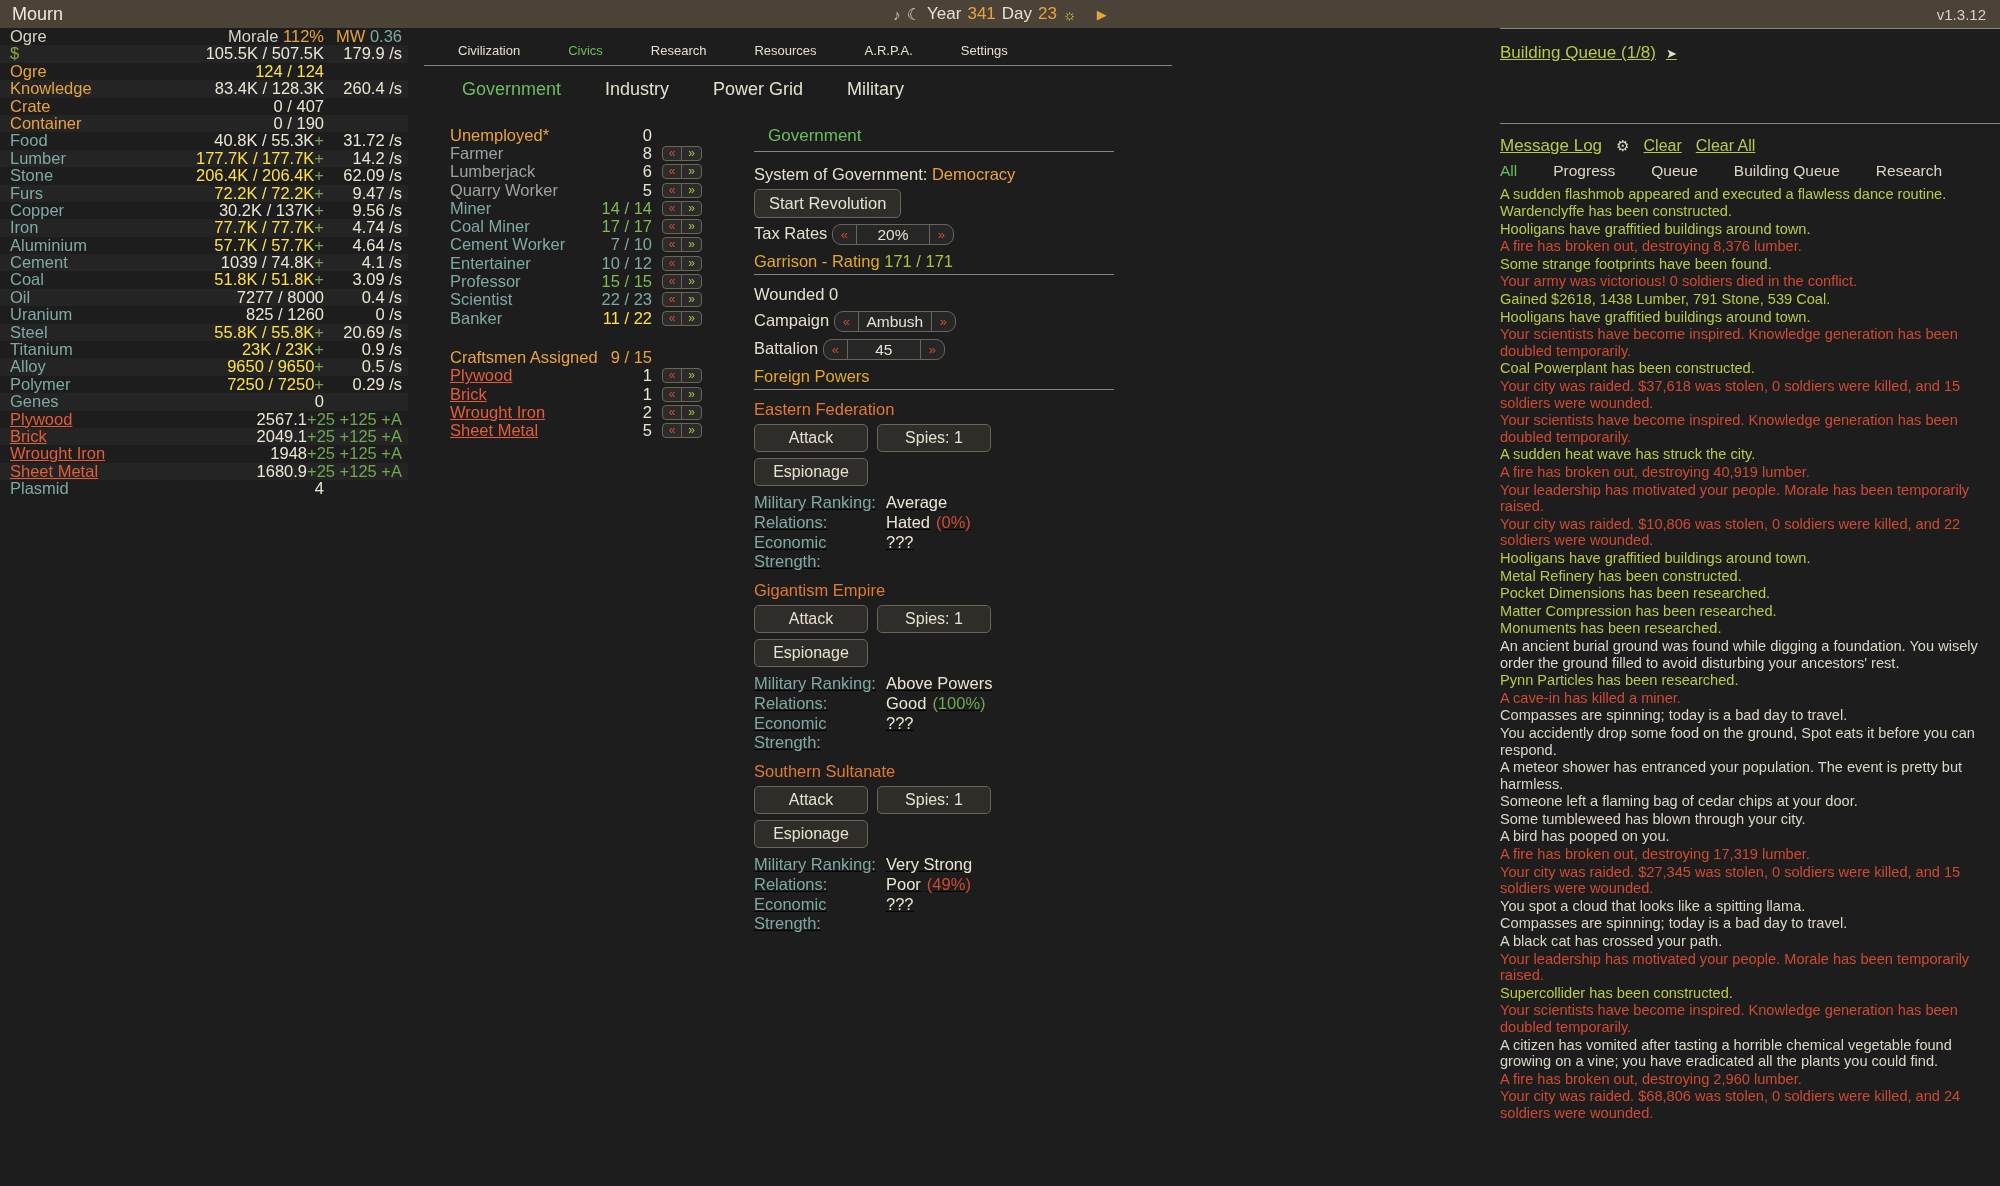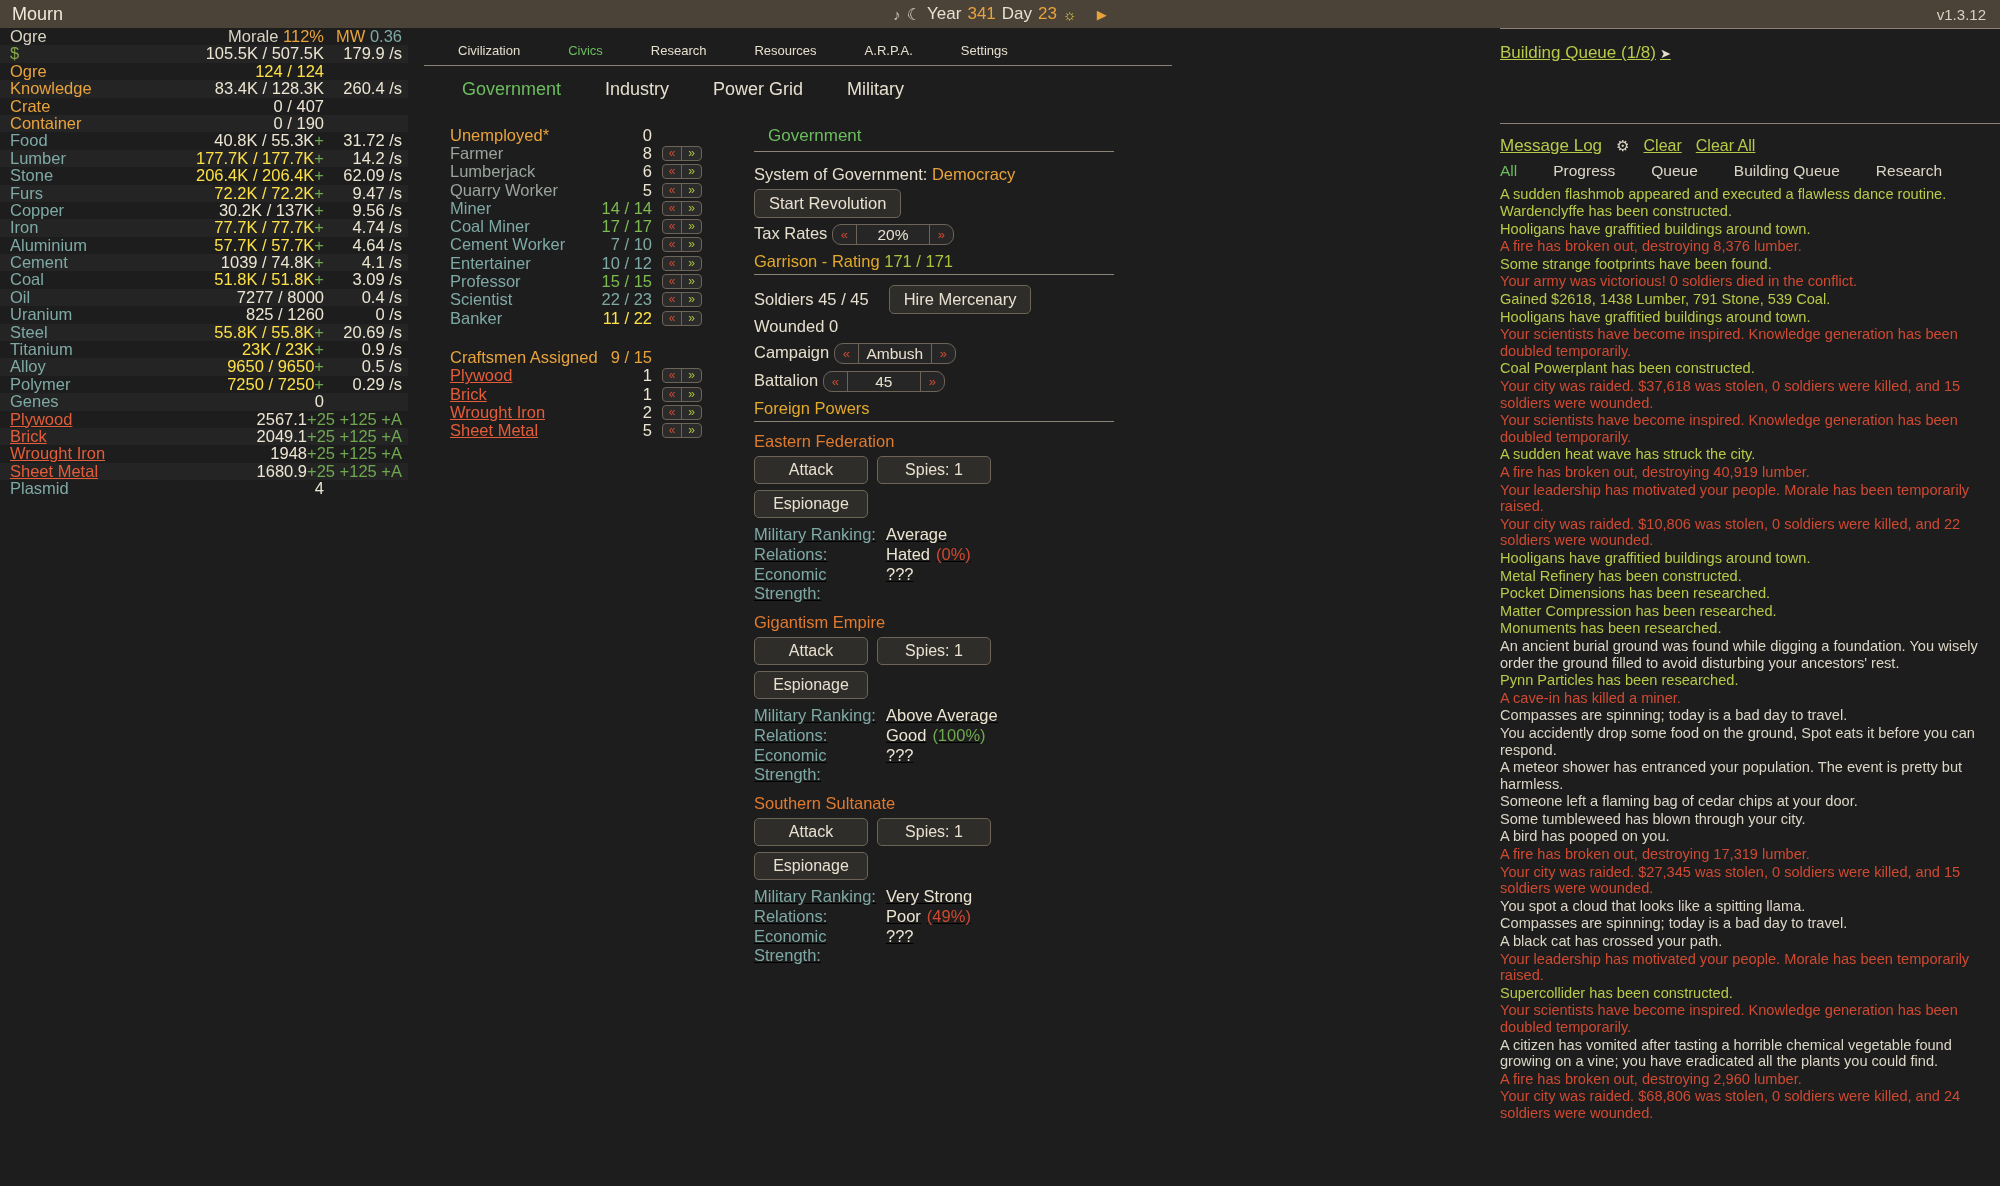--- a/index.html
+++ b/index.html
@@ -122,21 +122,21 @@
   }
   .stat-row { display: flex; font-size: 16.5px; padding: 0.5px 0; text-decoration: underline; }
   .stat-label { flex: 0 0 132px; color: #7fa9a4; }
   .stat-val { color: #ece5d2; }
   .mod-good { color: #6fa84f; }
   .mod-bad  { color: #cf4a32; }
 
   
   #right { position: absolute; left: 1500px; top: 28px; width: 500px; }
   #queue { padding-top: 14px; border-top: 1px solid #8a8376; }
-  .q-head { color: #b9c94a; font-size: 17px; text-decoration: underline; display: flex; align-items: center; gap: 4px;}
+  .q-head { color: #b9c94a; font-size: 17px; text-decoration: underline; display: flex; align-items: center; gap: 10px;}
   .q-arrow { color: #e6dfce; font-size: 13px; text-decoration: none; }
   .q-item { color: #e3a92b; font-size: 17px; padding-top: 2px; }
 
   #msglog { margin-top: 60px; padding-top: 12px; border-top: 1px solid #8a8376; }
   .ml-head { display: flex; align-items: center; gap: 14px; }
   .ml-title { color: #b9c94a; font-size: 17px; text-decoration: underline; }
   .ml-gear { color: #dcd6c6; font-size: 15px; cursor: pointer; }
   .ml-clear { color: #b9c94a; font-size: 16px; text-decoration: underline; cursor: pointer; }
   .ml-tabs { display: flex; gap: 36px; margin-top: 6px; font-size: 15.5px; }
   .ml-tabs .mt { color: #dcd6c6; cursor: pointer; }
@@ -487,24 +487,20 @@
           <span class="sv">20%</span>
           <span class="si">»</span>
         </span>
       </div>
 
       <div class="section-title">
         <span>Garrison - Rating</span>
         <span class="rating">171 / 171</span>
       </div>
 
-      <div class="gov-line" style="display:flex;align-items:center;gap:20px;">
-        <span>Soldiers 45 / 45</span>
-        <span class="btn" style="margin:0;">Hire Mercenary</span>
-      </div>
       <div class="gov-line">Wounded 0</div>
 
       <div class="gov-line" style="margin-top:4px;">
         <span>Campaign</span>
         <span class="stepper">
           <span class="sd">«</span>
           <span class="sv">Ambush</span>
           <span class="si">»</span>
         </span>
       </div>
@@ -547,21 +543,21 @@
             <div class="power-name">Gigantism Empire</div>
             <div class="pbtn-row">
               <span class="pbtn">Attack</span>
               <span class="pbtn">Spies: 1</span>
             </div>
             <div class="pbtn-row">
               <span class="pbtn">Espionage</span>
             </div>
             <div class="stat-row">
               <span class="stat-label">Military Ranking:</span>
-              <span class="stat-val">Above Average</span>
+              <span class="stat-val">Above Powers</span>
             </div>
             <div class="stat-row">
               <span class="stat-label">Relations:</span>
               <span class="stat-val">Good</span>
               <span class="mod-good" style="margin-left:6px">(100%)</span>
             </div>
             <div class="stat-row">
               <span class="stat-label">Economic Strength:</span>
               <span class="stat-val">???</span>
             </div>

